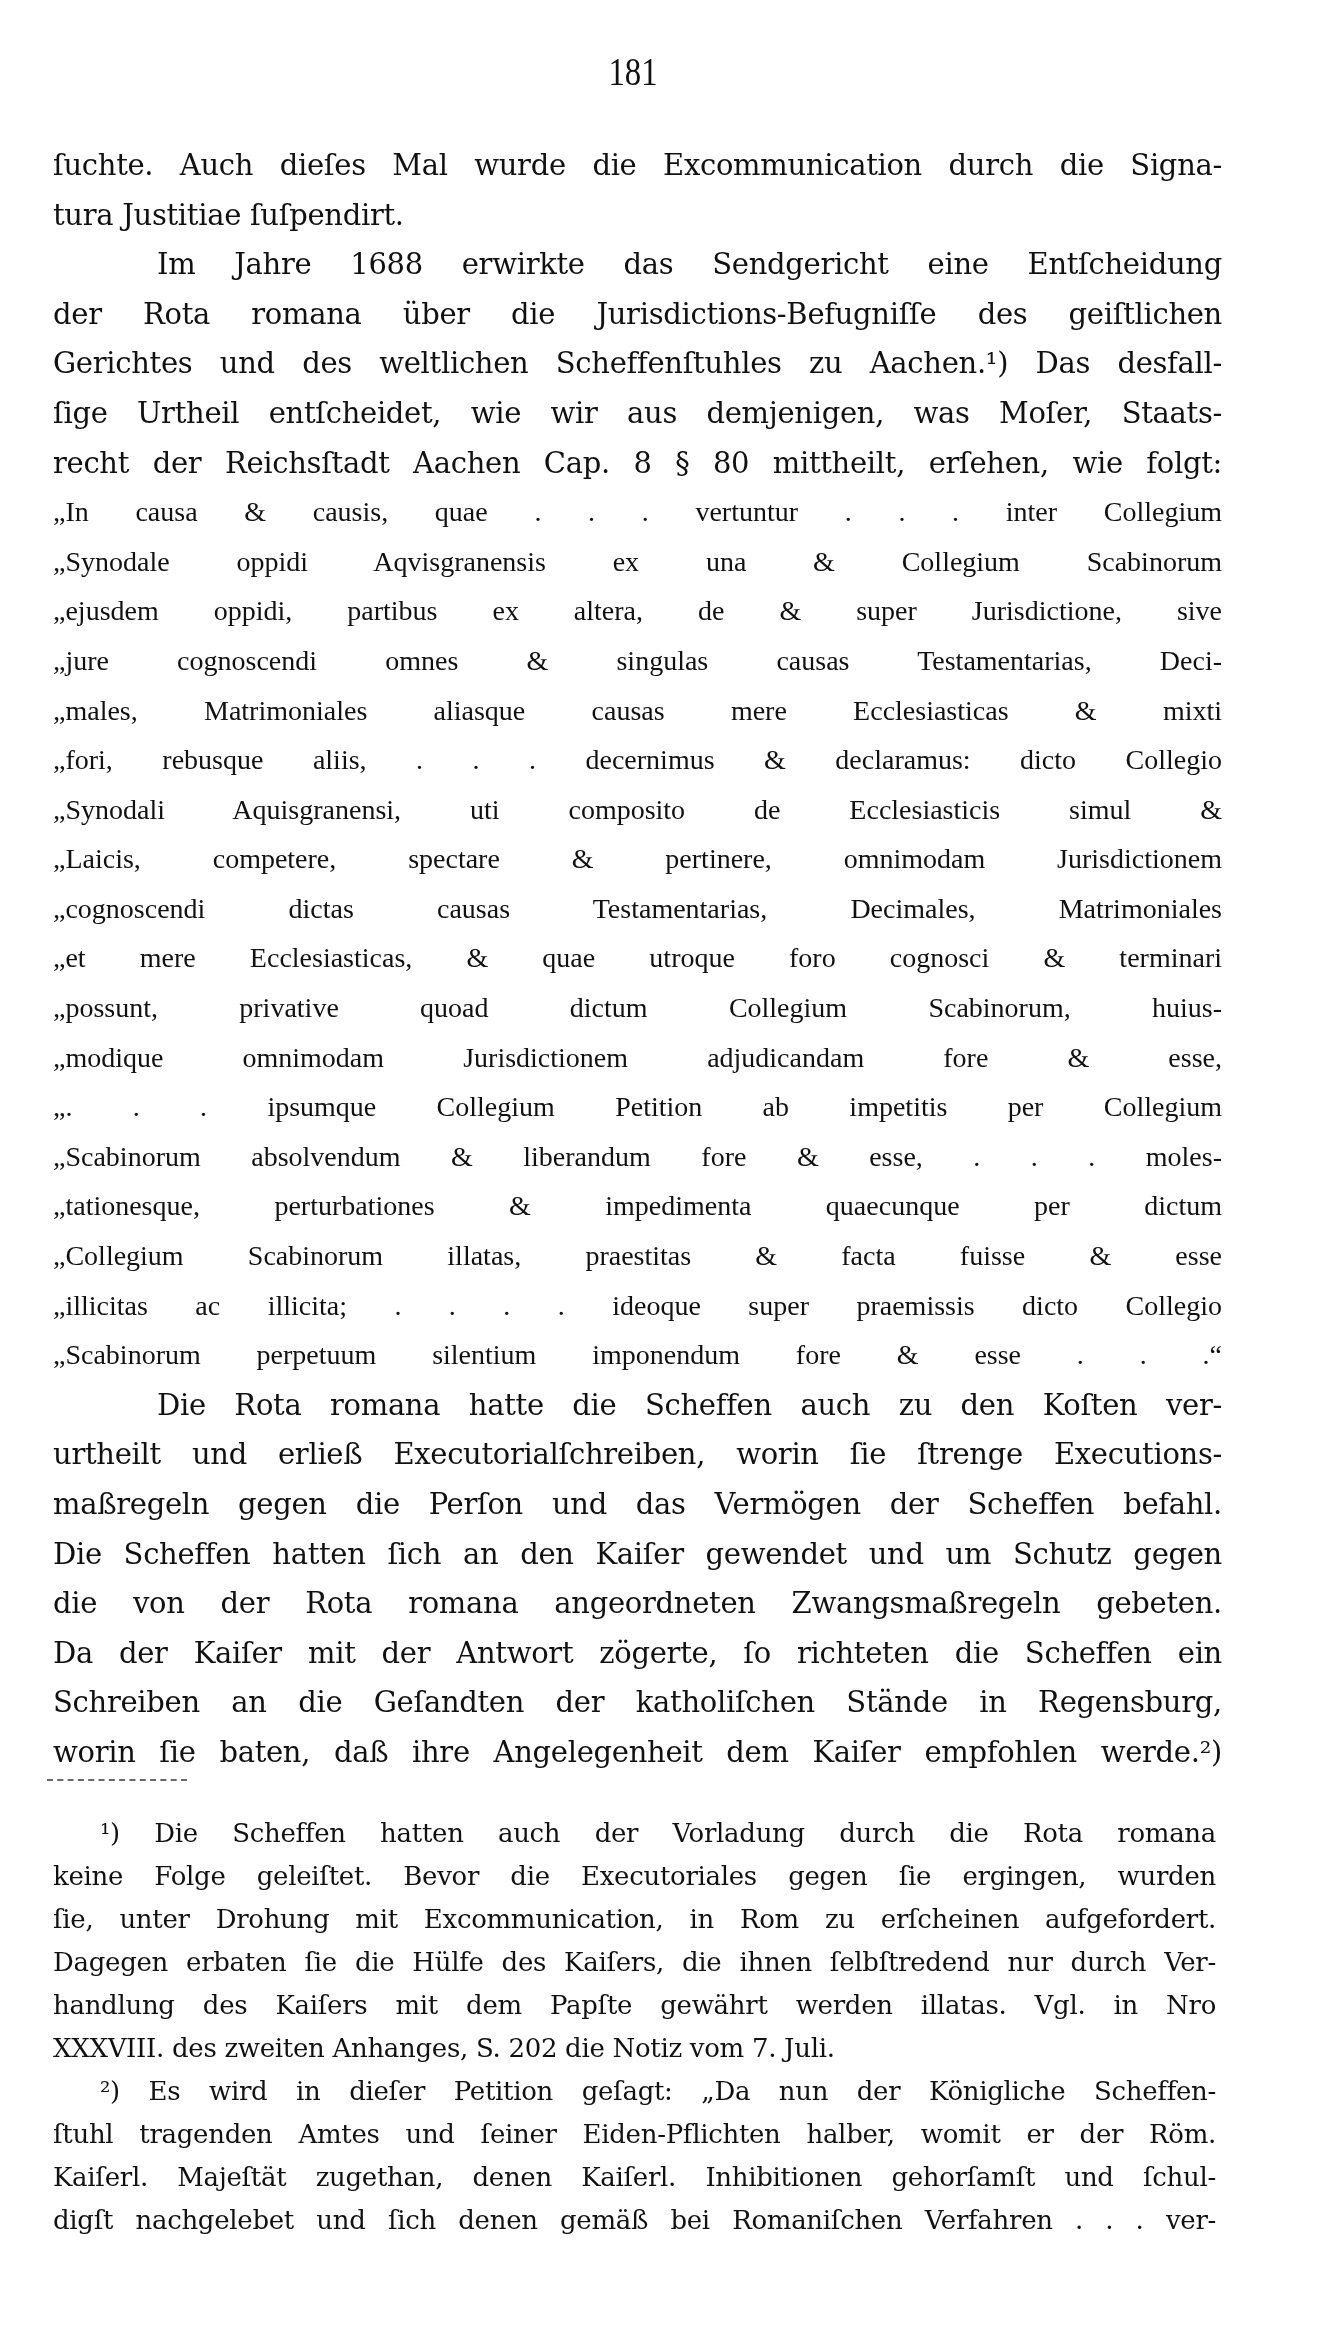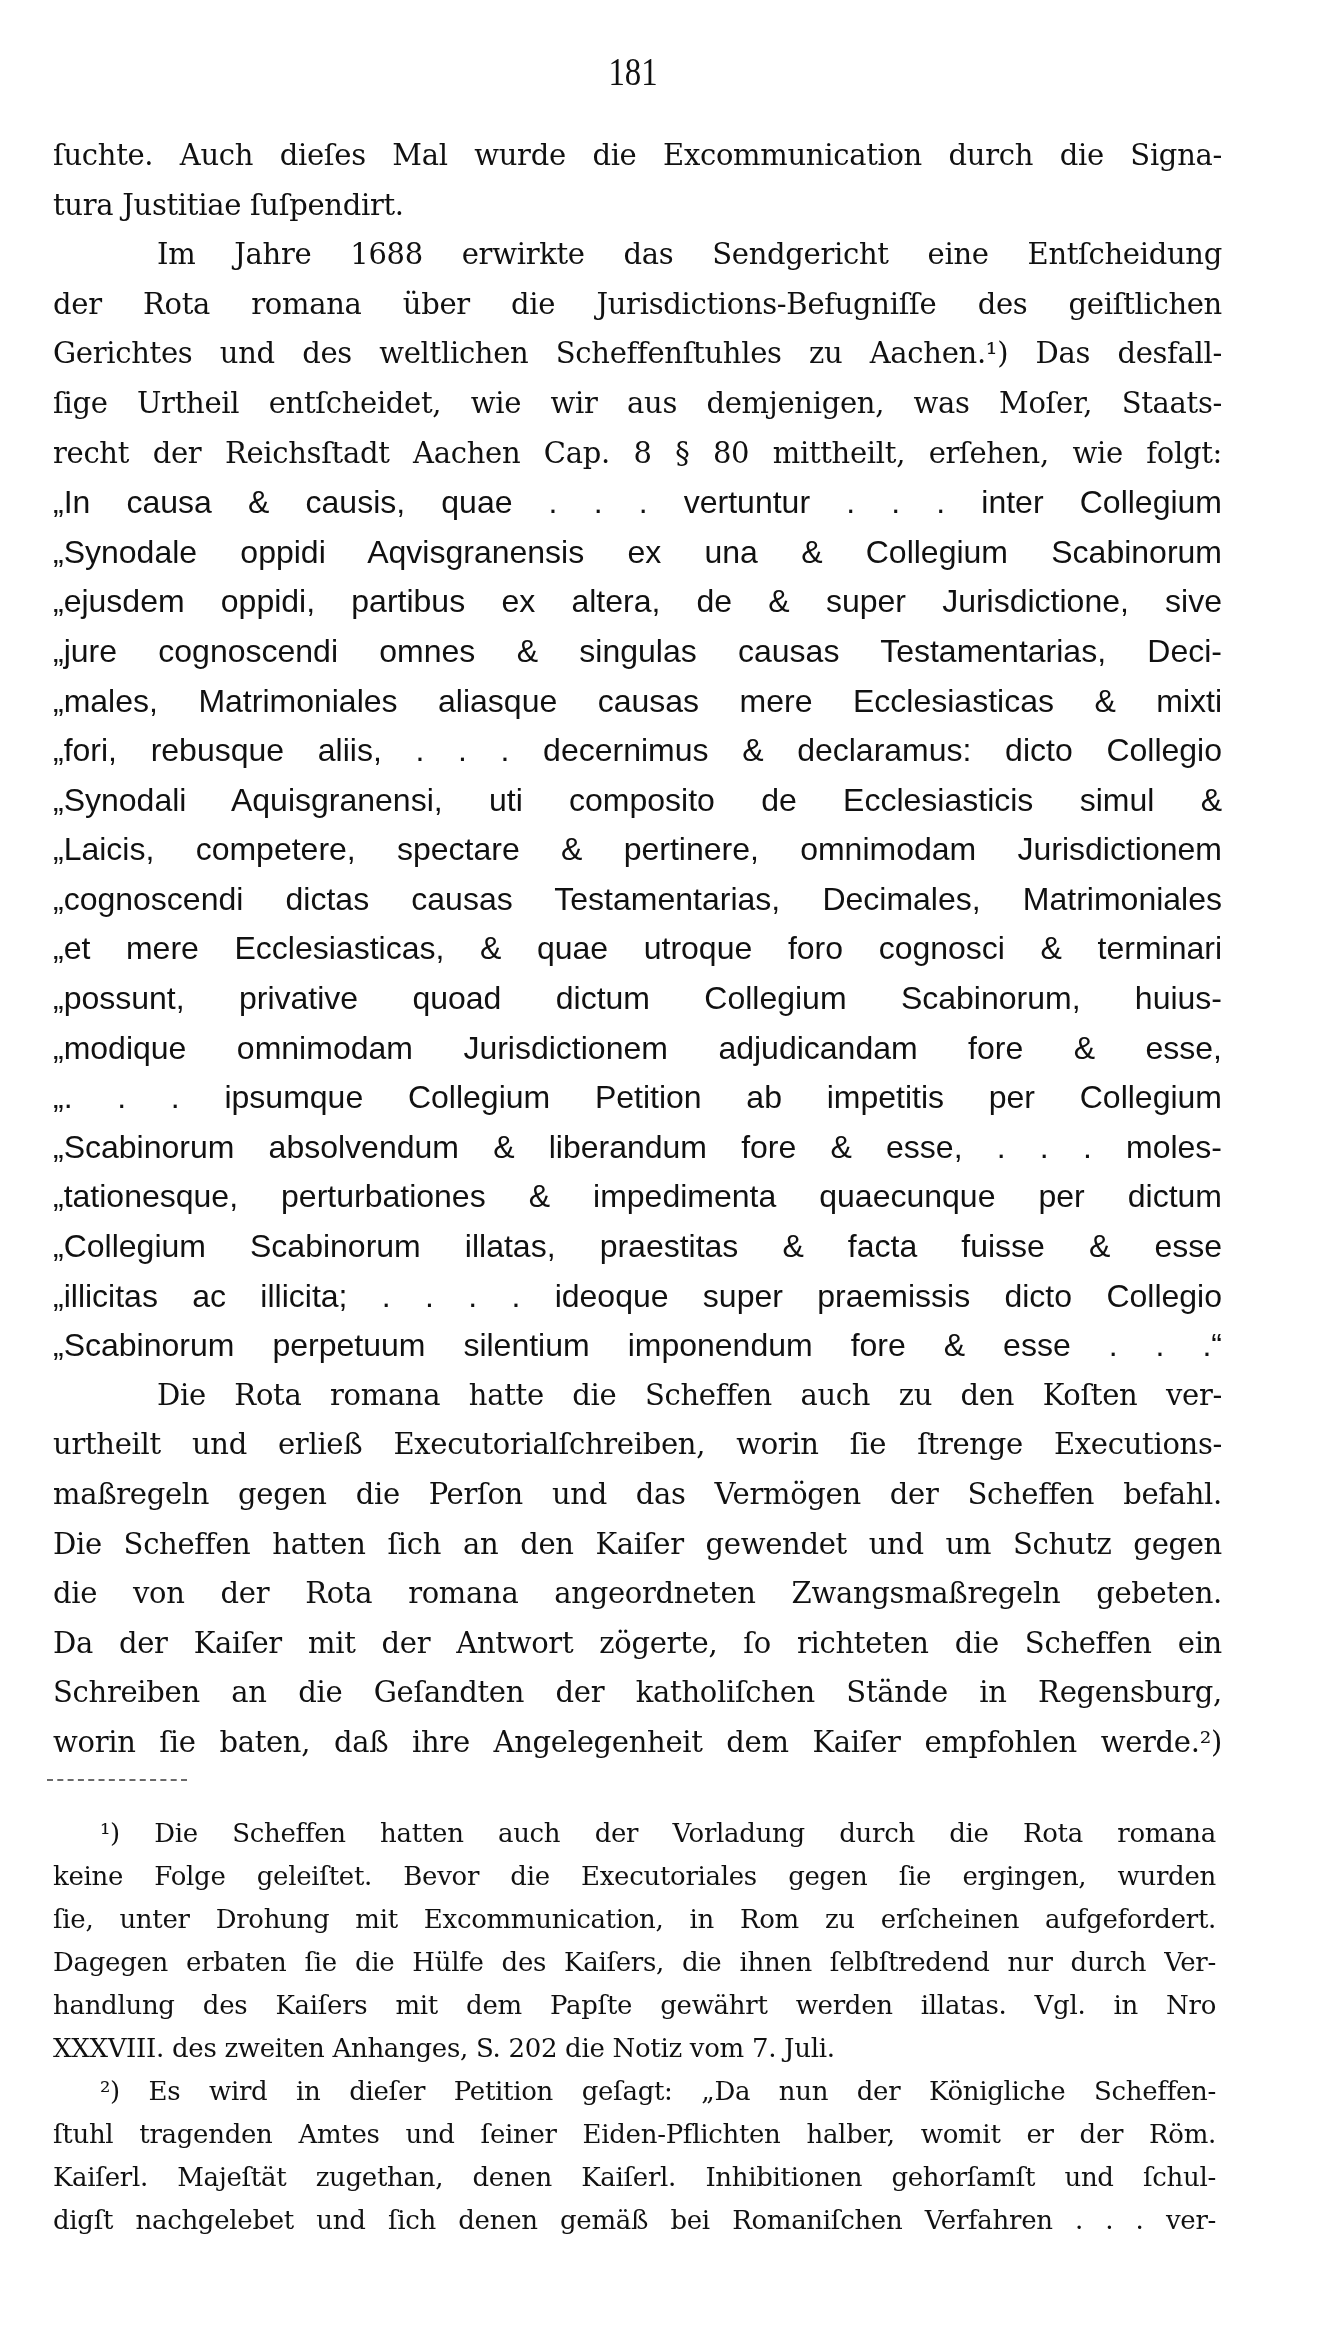--- a/index.html
+++ b/index.html
@@ -44,24 +44,25 @@
     text-align: justify;
     text-align-last: justify;
     overflow: visible;
   }
   .line > span {
     display: inline-block;
     width: 100%;
     text-align: justify;
     text-align-last: justify;
     white-space: normal;
+    margin-top: 10px;
   }
   .line.indent { left: 157px; width: 1065px; }
   .line.last > span { text-align-last: left; }
-  .line.latin { font-family: Liberation Sans, sans-serif; font-size: 32px; }
+  .line.latin { font-family: Liberation Serif, serif; font-size: 28px; }
   .line.fraktur { font-family: "DejaVu Serif", "Liberation Serif", serif; font-size: 29px; letter-spacing: -0.3px; }
   .fn {
     position: absolute;
     left: 53px;
     width: 1163px;
     height: 40px;
     font-family: "DejaVu Serif", "Liberation Serif", serif;
     font-size: 26px;
     line-height: 40px;
     letter-spacing: -0.3px;

